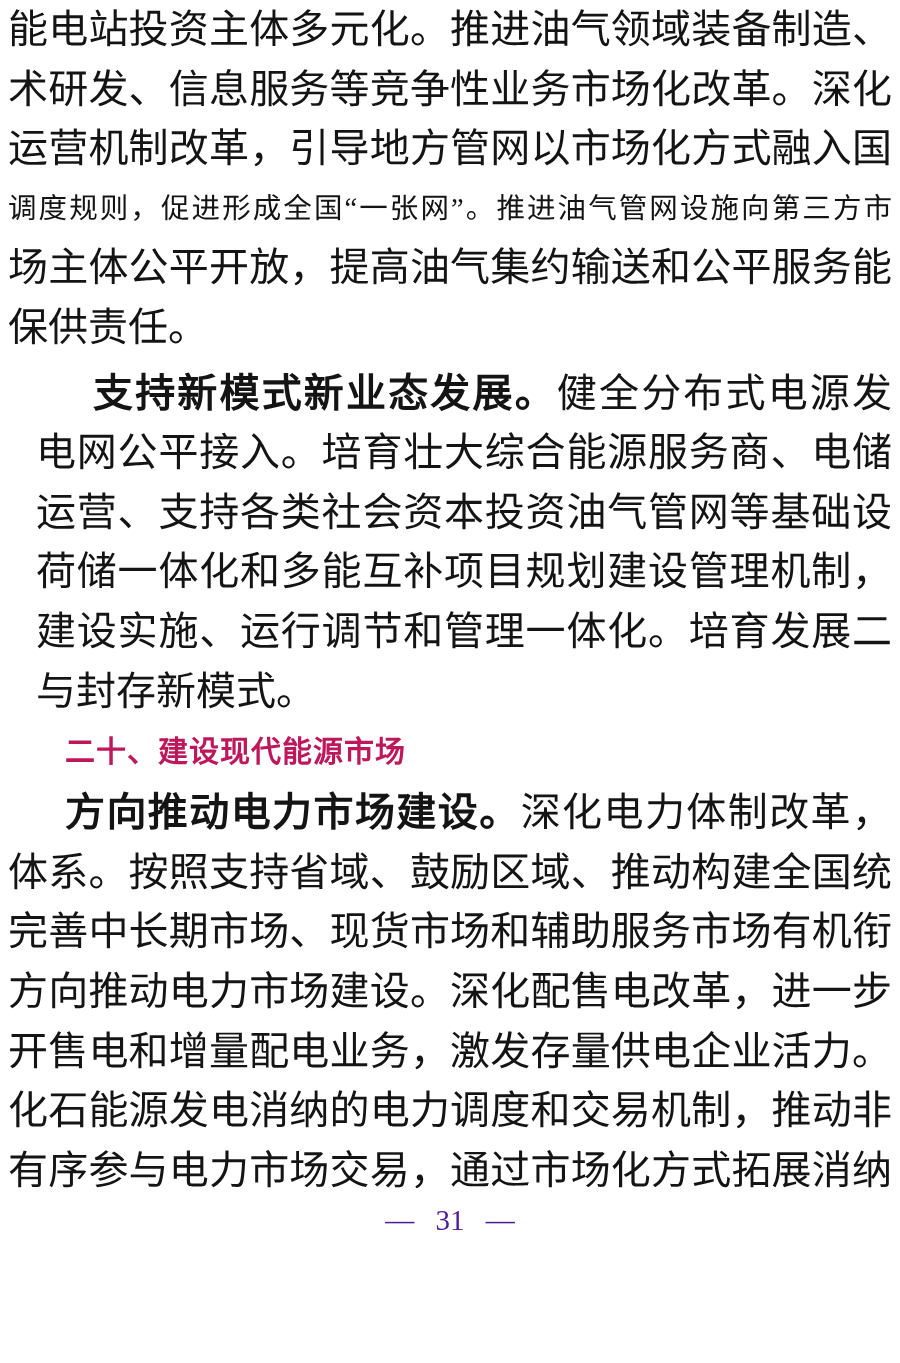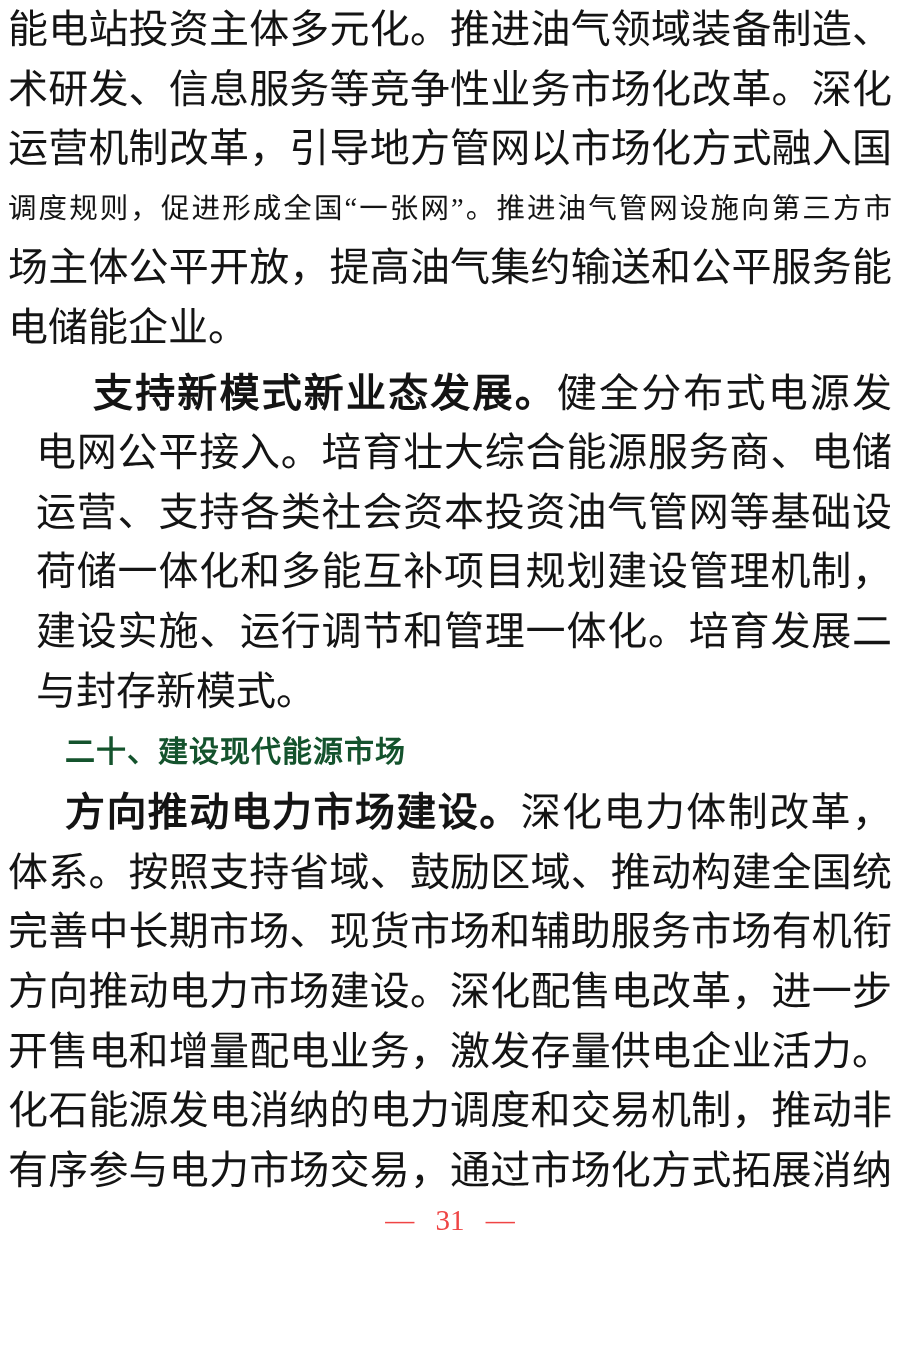--- a/index.html
+++ b/index.html
@@ -47,43 +47,43 @@
     margin-left: 28px;
   }
   .heading-row {
     height: 62px;
     line-height: 62px;
     padding-left: 57px;
     font-family: "Liberation Sans", sans-serif;
     font-weight: bold;
     font-size: 30px;
     letter-spacing: 1px;
-    color: #14532d;
+    color: #be185d;
   }
   .pagenum-row {
     height: 40px;
     line-height: 40px;
     text-align: center;
     font-size: 29px;
-    color: #ef4444;
+    color: #4c1d95;
     word-spacing: 14px;
   }
 </style>
 </head>
 <body>
 
 <div class="page">
 
   <div>
     <div class="line justify">能电站投资主体多元化。推进油气领域装备制造、工程建设、技</div>
     <div class="line justify">术研发、信息服务等竞争性业务市场化改革。深化油气管网建设</div>
     <div class="line justify">运营机制改革，引导地方管网以市场化方式融入国家管网公司，</div>
     <div class="line justify dense">调度规则，促进形成全国“一张网”。推进油气管网设施向第三方市</div>
     <div class="line justify">场主体公平开放，提高油气集约输送和公平服务能力，压实各方</div>
-    <div class="line">电储能企业。</div>
+    <div class="line">保供责任。</div>
   </div>
 
   <div class="para-2">
     <div class="line justify indent"><span class="lead">支持新模式新业态发展。</span><span>健全分布式电源发展新机制，推动</span></div>
     <div class="line justify">电网公平接入。培育壮大综合能源服务商、电储能企业、负荷集</div>
     <div class="line justify">运营、支持各类社会资本投资油气管网等基础设施。创新电力源网</div>
     <div class="line justify">荷储一体化和多能互补项目规划建设管理机制，推动项目规划、</div>
     <div class="line justify">建设实施、运行调节和管理一体化。培育发展二氧化碳捕集利用</div>
     <div class="line">与封存新模式。</div>
   </div>

